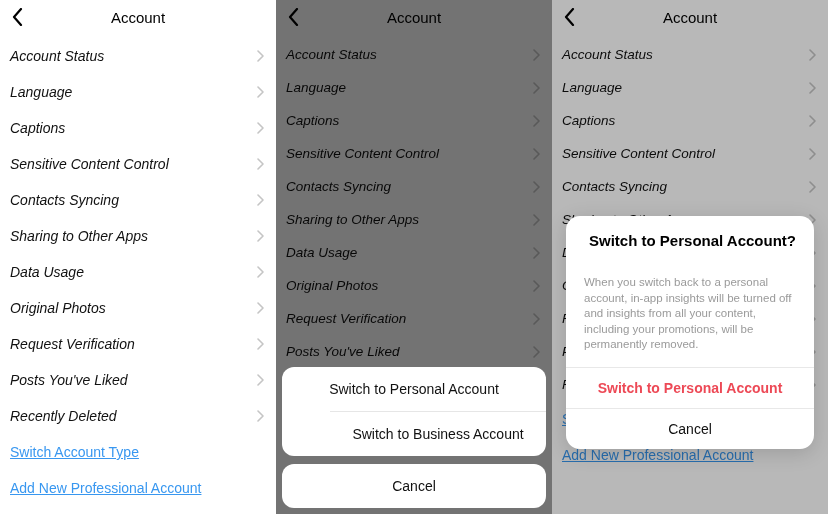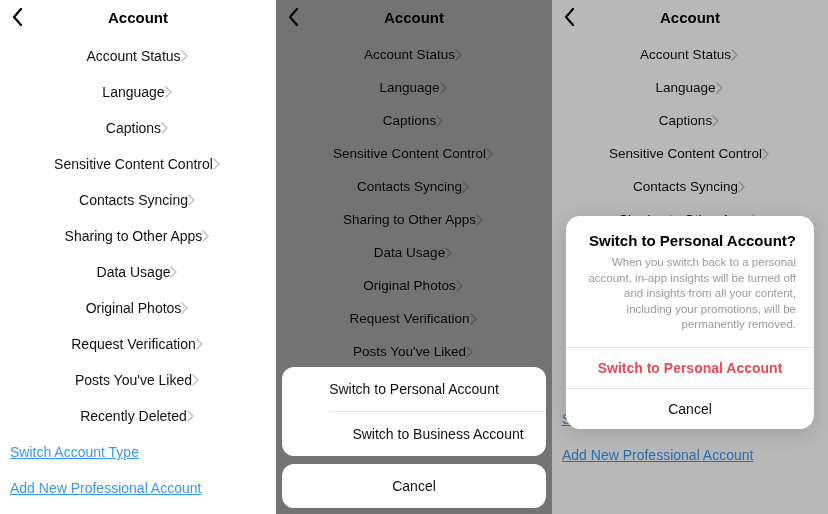--- a/index.html
+++ b/index.html
@@ -45,32 +45,33 @@
     left: 6px;
     top: 6px;
     width: 22px;
     height: 22px;
     display: flex;
     align-items: center;
     justify-content: center;
   }
   .header .title {
     font-size: 15px;
-    font-weight: 700;
+    font-weight: 400;
   }
   .menu {
     padding-top: 4px;
   }
   .row {
     display: flex;
     align-items: center;
-    justify-content: center;
+    justify-content: space-between;
     padding: 10px 12px 10px 10px;
     font-size: 14px;
     color: #111;
+    font-style: italic;
   }
   .row .chev {
     color: #c5c5c5;
   }
   .linkrow {
     padding: 10px 10px;
     font-size: 14px;
     color: #3897f0;
     text-decoration: underline;
   }
@@ -124,22 +125,23 @@
   .alert-title {
     font-size: 15px;
     font-weight: 700;
     padding: 16px 18px 6px;
     text-align: right;
   }
   .alert-body {
     font-size: 11.5px;
     line-height: 1.35;
     color: #9a9a9a;
-    text-align: right;
+    text-align: left;
     padding: 0 18px 14px;
+    margin-top: 20px;
   }
   .alert-btn {
     border-top: 1px solid #e8e8e8;
     text-align: center;
     padding: 12px 8px;
     font-size: 14px;
   }
   .alert-btn.destructive { color: #ed4956; font-weight:600;}
   .alert-btn.cancel { color: #111; }
   svg { display:block; }

